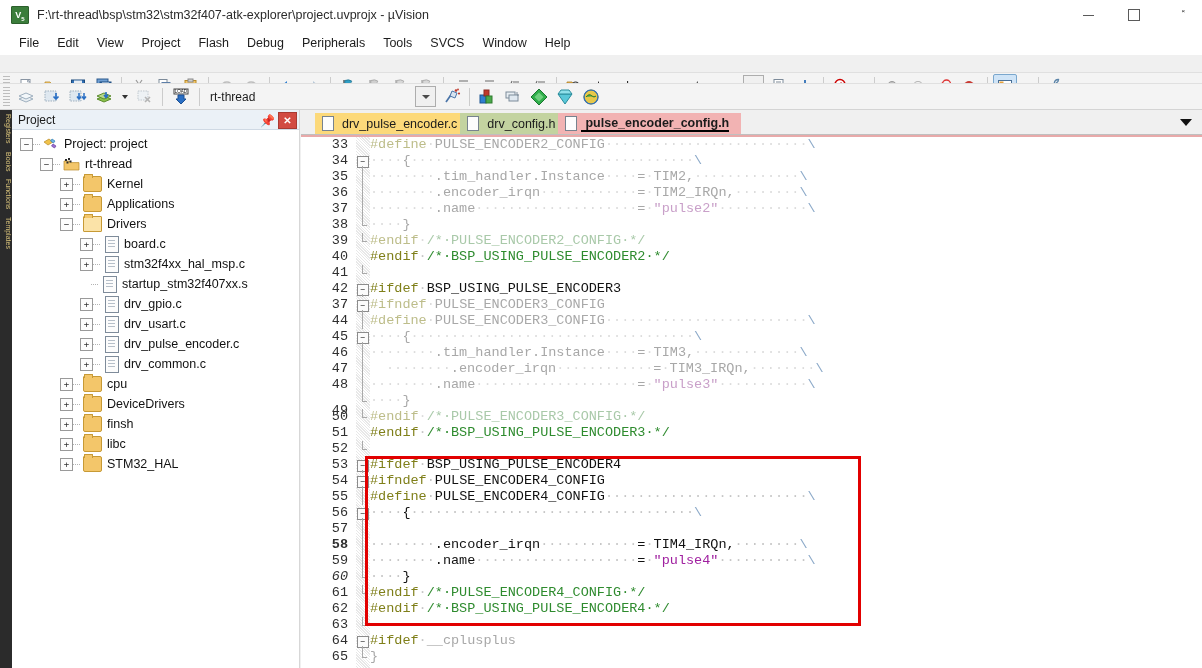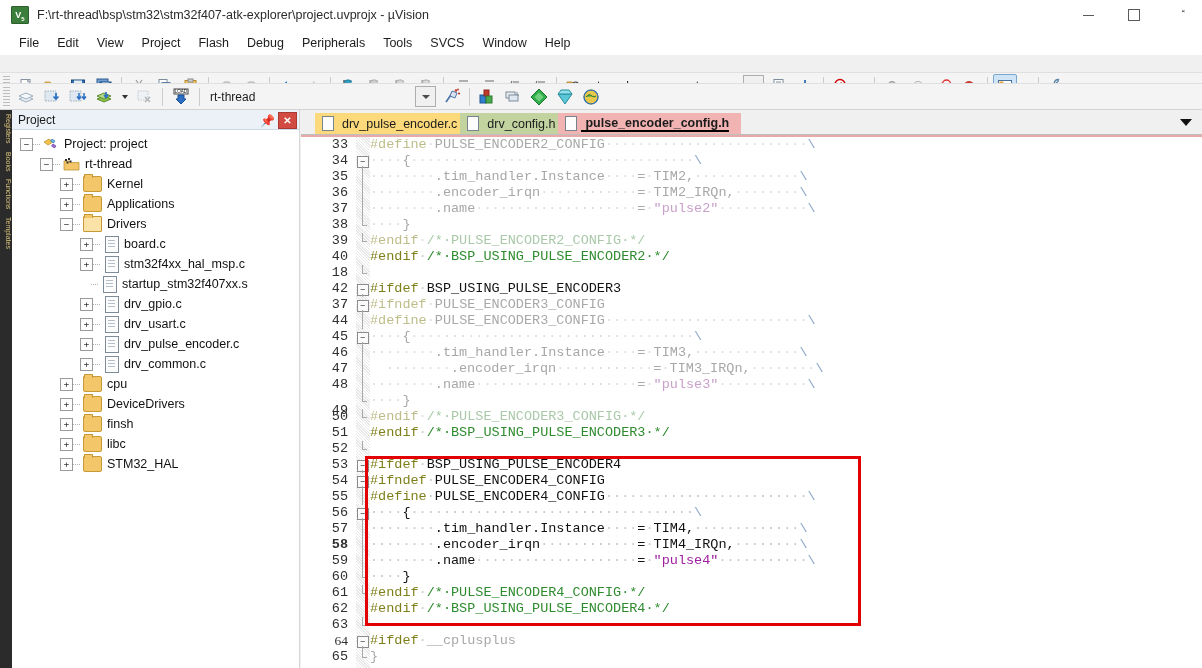--- a/index.html
+++ b/index.html
@@ -717,44 +717,44 @@
     <div class="codewrap">
       <div class="gutter" id="gutter">
           <div class="gnum" style="top: 2px;">33</div>
           <div class="gnum" style="top: 18px;">34</div>
           <div class="gnum" style="top: 34px;">35</div>
           <div class="gnum" style="top: 50px;">36</div>
           <div class="gnum" style="top: 66px;">37</div>
           <div class="gnum" style="top: 82px;">38</div>
           <div class="gnum" style="top: 98px;">39</div>
           <div class="gnum" style="top: 114px;">40</div>
-          <div class="gnum" style="top: 130px;">18</div>
+          <div class="gnum" style="top: 130px;">41</div>
           <div class="gnum" style="top: 146px;">42</div>
           <div class="gnum" style="top: 162px;">37</div>
           <div class="gnum" style="top: 178px;">44</div>
           <div class="gnum" style="top: 194px;">45</div>
           <div class="gnum" style="top: 210px;">46</div>
           <div class="gnum" style="top: 226px;">47</div>
           <div class="gnum" style="top: 242px;">48</div>
           <div class="gnum" style="top: 268px;">49</div>
           <div class="gnum" style="top: 274px;">50</div>
           <div class="gnum" style="top: 290px; margin-left: 27px;">51</div>
           <div class="gnum" style="top: 306px;">52</div>
           <div class="gnum" style="top: 322px;">53</div>
           <div class="gnum" style="top: 338px;">54</div>
           <div class="gnum" style="top: 354px;">55</div>
           <div class="gnum" style="top: 370px;">56</div>
           <div class="gnum" style="top: 386px;">57</div>
           <div class="gnum" style="top: 402px; font-weight: bold;">58</div>
           <div class="gnum" style="top: 418px;">59</div>
-          <div class="gnum" style="top: 434px;">60</div>
+          <div class="gnum" style="top: 434px; font-style: italic;">60</div>
           <div class="gnum" style="top: 450px;">61</div>
           <div class="gnum" style="top: 466px;">62</div>
           <div class="gnum" style="top: 482px;">63</div>
-          <div class="gnum" style="top: 498px; font-family: Liberation Serif, serif;">64</div>
+          <div class="gnum" style="top: 498px;">64</div>
           <div class="gnum" style="top: 514px;">65</div>
         </div>
       <div class="foldbar" id="foldbar">
           <div class="fbox" style="top: 21px;">−</div>
           <div class="fline" style="top: 31px; height: 3px;"></div>
           <div class="fline" style="top: 34px; height: 16px;"></div>
           <div class="fline" style="top: 50px; height: 16px;"></div>
           <div class="fline" style="top: 66px; height: 16px;"></div>
           <div class="fline" style="top: 82px; height: 8px;"></div>
           <div class="ftick" style="top: 90px;"></div>
@@ -817,21 +817,20 @@
           <div class="cline" style="top: 226px; margin-left: 16px;"><span class="ws-dim">········</span><span class="k-dim">.encoder_irqn</span><span class="ws-dim">············</span><span class="k-dim">=</span><span class="ws-dim">·</span><span class="k-dim">TIM3_IRQn,</span><span class="ws-dim">········</span><span class="cont">\</span></div>
           <div class="cline" style="top: 242px;"><span class="ws-dim">········</span><span class="k-dim">.name</span><span class="ws-dim">····················</span><span class="k-dim">=</span><span class="ws-dim">·</span><span class="k-dimstr">"pulse3"</span><span class="ws-dim">···········</span><span class="cont">\</span></div>
           <div class="cline" style="top: 258px;"><span class="ws-dim">····</span><span class="k-dim">}</span></div>
           <div class="cline" style="top: 274px;"><span class="k-dimpp">#endif</span><span class="ws-dim">·</span><span class="k-dimcom">/*·PULSE_ENCODER3_CONFIG·*/</span></div>
           <div class="cline" style="top: 290px;"><span class="k-pp">#endif</span><span class="ws">·</span><span class="k-com">/*·BSP_USING_PULSE_ENCODER3·*/</span></div>
           <div class="cline" style="top: 306px;"></div>
           <div class="cline" style="top: 322px;"><span class="k-pp">#ifdef</span><span class="ws">·</span><span class="k-id">BSP_USING_PULSE_ENCODER4</span></div>
           <div class="cline" style="top: 338px;"><span class="k-pp">#ifndef</span><span class="ws">·</span><span class="k-id">PULSE_ENCODER4_CONFIG</span></div>
           <div class="cline" style="top: 354px;"><span class="k-pp">#define</span><span class="ws">·</span><span class="k-id">PULSE_ENCODER4_CONFIG</span><span class="ws">·························</span><span class="cont">\</span></div>
           <div class="cline" style="top: 370px;"><span class="ws">····</span><span class="k-id">{</span><span class="ws">···································</span><span class="cont">\</span></div>
-          <div class="cline" style="top: 386px;"><span class="ws">········</span><span class="k-id">.tim_handler.Instance</span><span class="ws">····</span><span class="k-id">=</span><span class="ws">·</span><span class="k-id">TIM4,</span><span class="ws">·············</span><span class="cont">\</span></div>
           <div class="cline" style="top: 402px;"><span class="ws">········</span><span class="k-id">.encoder_irqn</span><span class="ws">············</span><span class="k-id">=</span><span class="ws">·</span><span class="k-id">TIM4_IRQn,</span><span class="ws">········</span><span class="cont">\</span></div>
           <div class="cline" style="top: 418px;"><span class="ws">········</span><span class="k-id">.name</span><span class="ws">····················</span><span class="k-id">=</span><span class="ws">·</span><span class="k-str">"pulse4"</span><span class="ws">···········</span><span class="cont">\</span></div>
           <div class="cline" style="top: 434px;"><span class="ws">····</span><span class="k-id">}</span></div>
           <div class="cline" style="top: 450px;"><span class="k-pp">#endif</span><span class="ws">·</span><span class="k-com">/*·PULSE_ENCODER4_CONFIG·*/</span></div>
           <div class="cline" style="top: 466px; font-family: Liberation Mono, monospace;"><span class="k-pp">#endif</span><span class="ws">·</span><span class="k-com">/*·BSP_USING_PULSE_ENCODER4·*/</span></div>
           <div class="cline" style="top: 482px;"></div>
           <div class="cline" style="top: 498px;"><span class="k-pp">#ifdef</span><span class="ws">·</span><span class="k-dim">__cplusplus</span></div>
           <div class="cline" style="top: 514px;"><span class="k-dim">}</span></div>
         </div>
 

